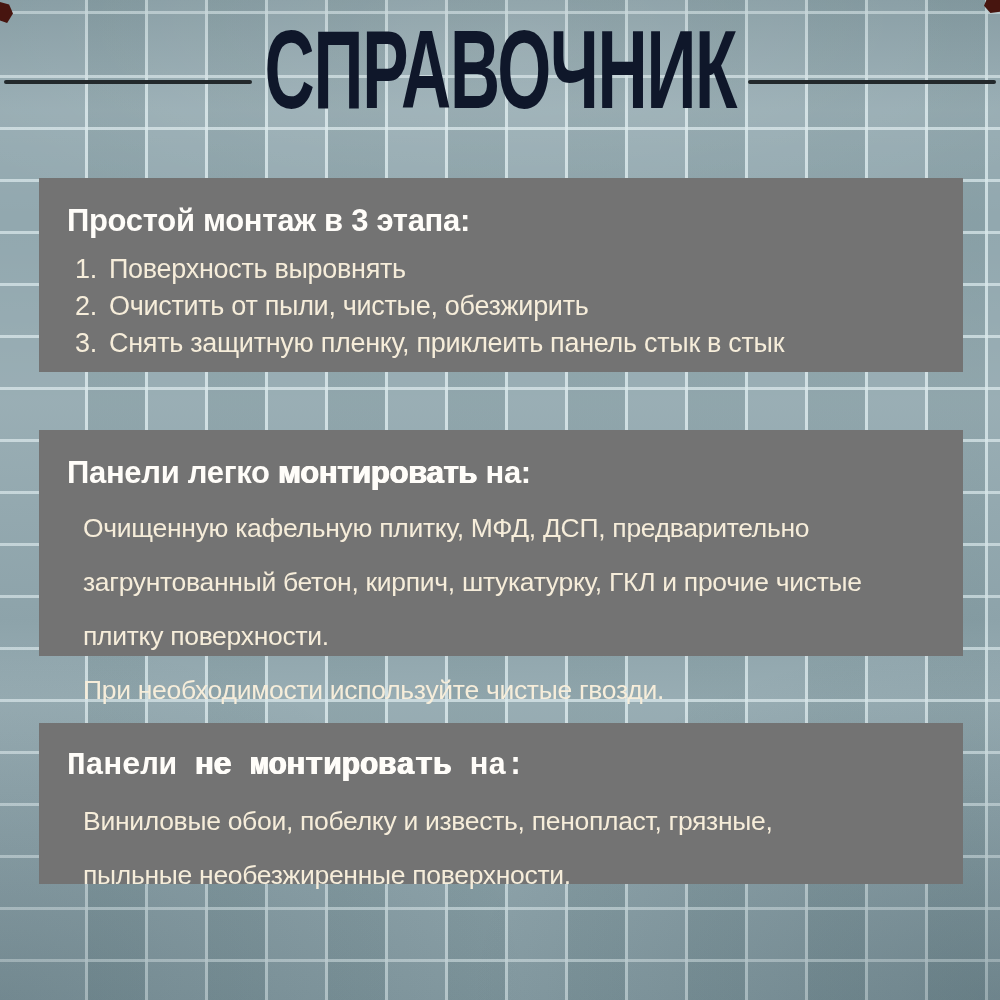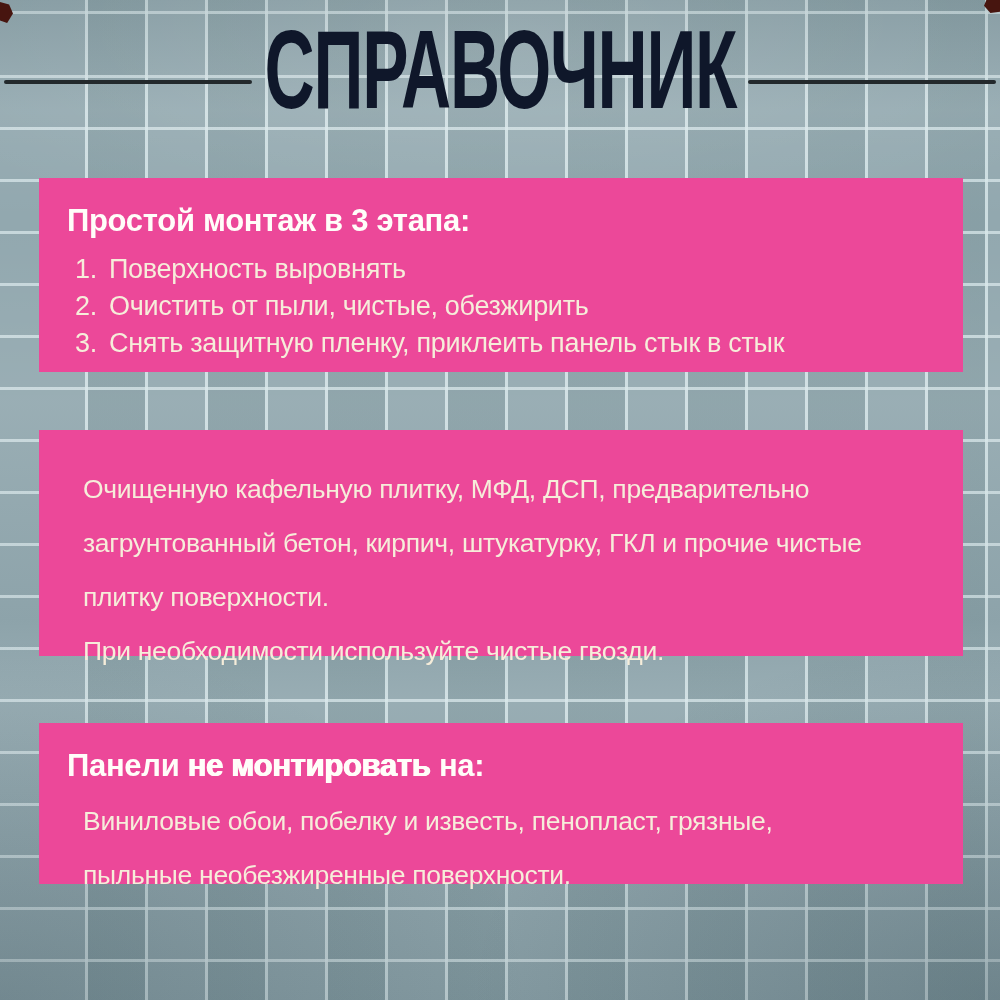--- a/index.html
+++ b/index.html
@@ -46,21 +46,21 @@
     text-align:center;color:#0f172a;
     font-size:112px;line-height:1.0;font-weight:800;letter-spacing:-2px;
   }
   .page-title .squeeze{display:inline-block;transform:scaleX(0.62);transform-origin:50% 50%;white-space:nowrap;}
   .title-rule{position:absolute;top:80px;height:4px;background:#23292c;border-radius:2px;}
   .title-rule.left{left:4px;width:248px;}
   .title-rule.right{right:4px;width:248px;}
   
   .card{
     position:absolute;left:39px;width:924px;box-sizing:border-box;
-    background:#ec4899;color:#f6edda;
+    background:#737373;color:#f6edda;
     padding:24px 28px;
   }
   .card h2{
     margin:0 0 10px 0;color:#fffdf9;
     font-size:31px;line-height:1.25;font-weight:700;letter-spacing:-0.3px;
     white-space:nowrap;
   }
   .card h2 .heavy{
     font-weight:800;
     text-shadow:0.6px 0 0 currentColor,-0.6px 0 0 currentColor;
@@ -73,21 +73,21 @@
   .card-steps ol{list-style:none;margin:6px 0 0 0;padding:0;}
   .card-steps li{
     display:flex;gap:12px;align-items:baseline;
     font-size:27px;line-height:37px;letter-spacing:-0.3px;white-space:nowrap;
     margin:0 0 0 6px;
   }
   .card-steps .num{min-width:24px;text-align:right;}
   .card-mount{top:430px;height:226px;}
   .card-mount h2{margin-bottom:8px;}
   .card-nomount{top:723px;height:161px;}
-  .card-nomount h2{margin-bottom:0;}
+  .card-nomount h2{margin-bottom:0;font-family:Liberation Mono, monospace;}
 </style>
 </head>
 <body>
 
 <div class="bg-tiles"></div>
 <div class="bg-light"></div>
 <div class="corner-speck tl"></div>
 <div class="corner-speck tr"></div>
 
 <header class="title-row">
@@ -108,20 +108,21 @@
       <span>Очистить от пыли, чистые, обезжирить</span>
     </li>
     <li>
       <span class="num">3.</span>
       <span>Снять защитную пленку, приклеить панель стык в стык</span>
     </li>
   </ol>
 </section>
 
 <section class="card card-mount">
+  <h2><span>Панели легко </span><span class="heavy">монтировать</span><span> на:</span></h2>
   <p class="body-line">Очищенную кафельную плитку, МФД, ДСП, предварительно</p>
   <p class="body-line">загрунтованный бетон, кирпич, штукатурку, ГКЛ и прочие чистые</p>
   <p class="body-line">плитку поверхности.</p>
   <p class="body-line">При необходимости используйте чистые гвозди.</p>
 </section>
 
 <section class="card card-nomount">
   <h2><span>Панели </span><span class="heavy">не монтировать</span><span> на:</span></h2>
   <p class="body-line">Виниловые обои, побелку и известь, пенопласт, грязные,</p>
   <p class="body-line">пыльные необезжиренные поверхности.</p>

